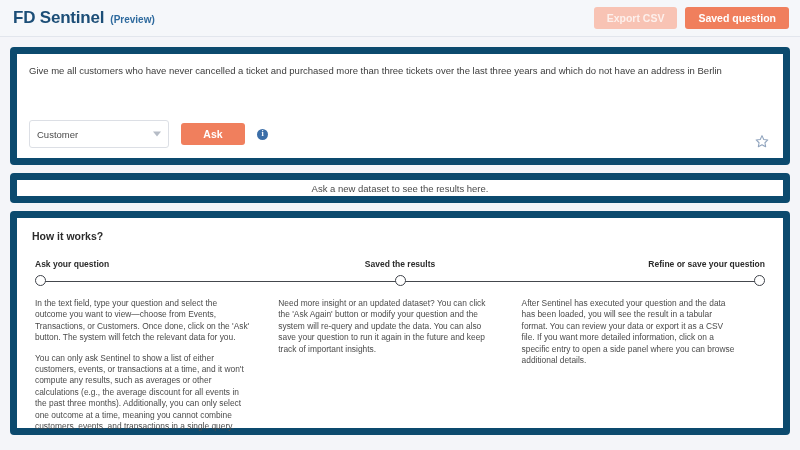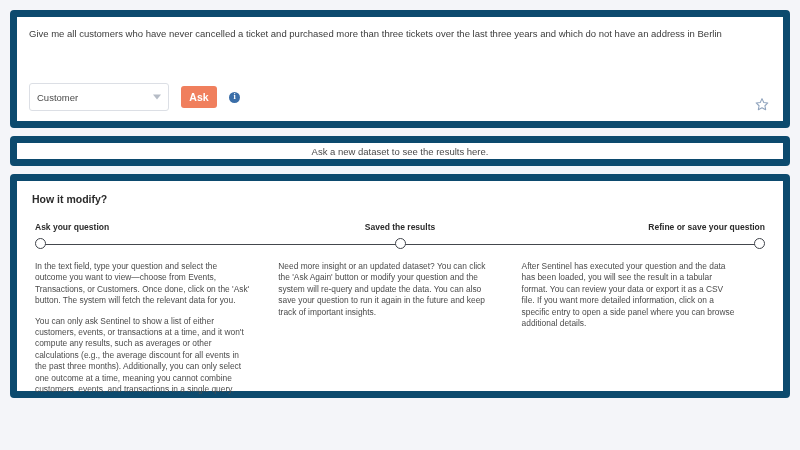--- a/index.html
+++ b/index.html
@@ -117,21 +117,21 @@
     right: 7px;
     top: 50%;
     transform: translateY(-50%);
     width: 0; height: 0;
     border-left: 4px solid transparent;
     border-right: 4px solid transparent;
     border-top: 5px solid #b6bcc6;
   }
   .btn-ask {
     background: #f07f5d;
-    width: 36px;
+    width: 64px;
     text-align: center;
     padding: 0;
   }
   .info-icon {
     width: 11px; height: 11px;
     border-radius: 50%;
     background: #3b6ea8;
     color: #ffffff;
     font-size: 8px;
     font-weight: bold;
@@ -231,20 +231,30 @@
     font-size: 8.4px;
     line-height: 11.4px;
     color: #4b4b4b;
   }
 </style>
 </head>
 <body>
 
 <div id="app">
 
+  <div class="header">
+    <div class="brand">
+      <span class="brand-title">FD Sentinel</span>
+      <span class="brand-preview">(Preview)</span>
+    </div>
+    <div class="header-actions">
+      <button class="btn btn-export">Export CSV</button>
+      <button class="btn btn-saved">Saved question</button>
+    </div>
+  </div>
 
   <div class="card query-card">
     <div class="query-text">Give me all customers who have never cancelled a ticket and purchased more than three tickets over the last three years and which do not have an address in Berlin</div>
 
     <div class="query-controls">
       <div class="select-box">
         <span class="select-value">Customer</span>
         <span class="select-caret"></span>
       </div>
       <button class="btn btn-ask">Ask</button>
@@ -256,21 +266,21 @@
         <polygon points="12,2.8 15,9.3 22,10.2 17,15 18.3,21.8 12,18.5 5.7,21.8 7,15 2,10.2 9,9.3"></polygon>
       </svg>
     </div>
   </div>
 
   <div class="card results-card">
     <span class="results-text">Ask a new dataset to see the results here.</span>
   </div>
 
   <div class="card howto-card">
-    <div class="howto-title">How it modify?</div>
+    <div class="howto-title">How it works?</div>
 
     <div class="stepper">
       <div class="step-labels">
         <span class="step-label" style="left:0;">Ask your question</span>
         <span class="step-label" style="left:50%; transform:translateX(-50%);">Saved the results</span>
         <span class="step-label" style="right:0;padding-left:20px;">Refine or save your question</span>
       </div>
       <div class="step-line-wrap">
         <div class="step-line"></div>
         <div class="step-dot" style="left:0;"></div>

